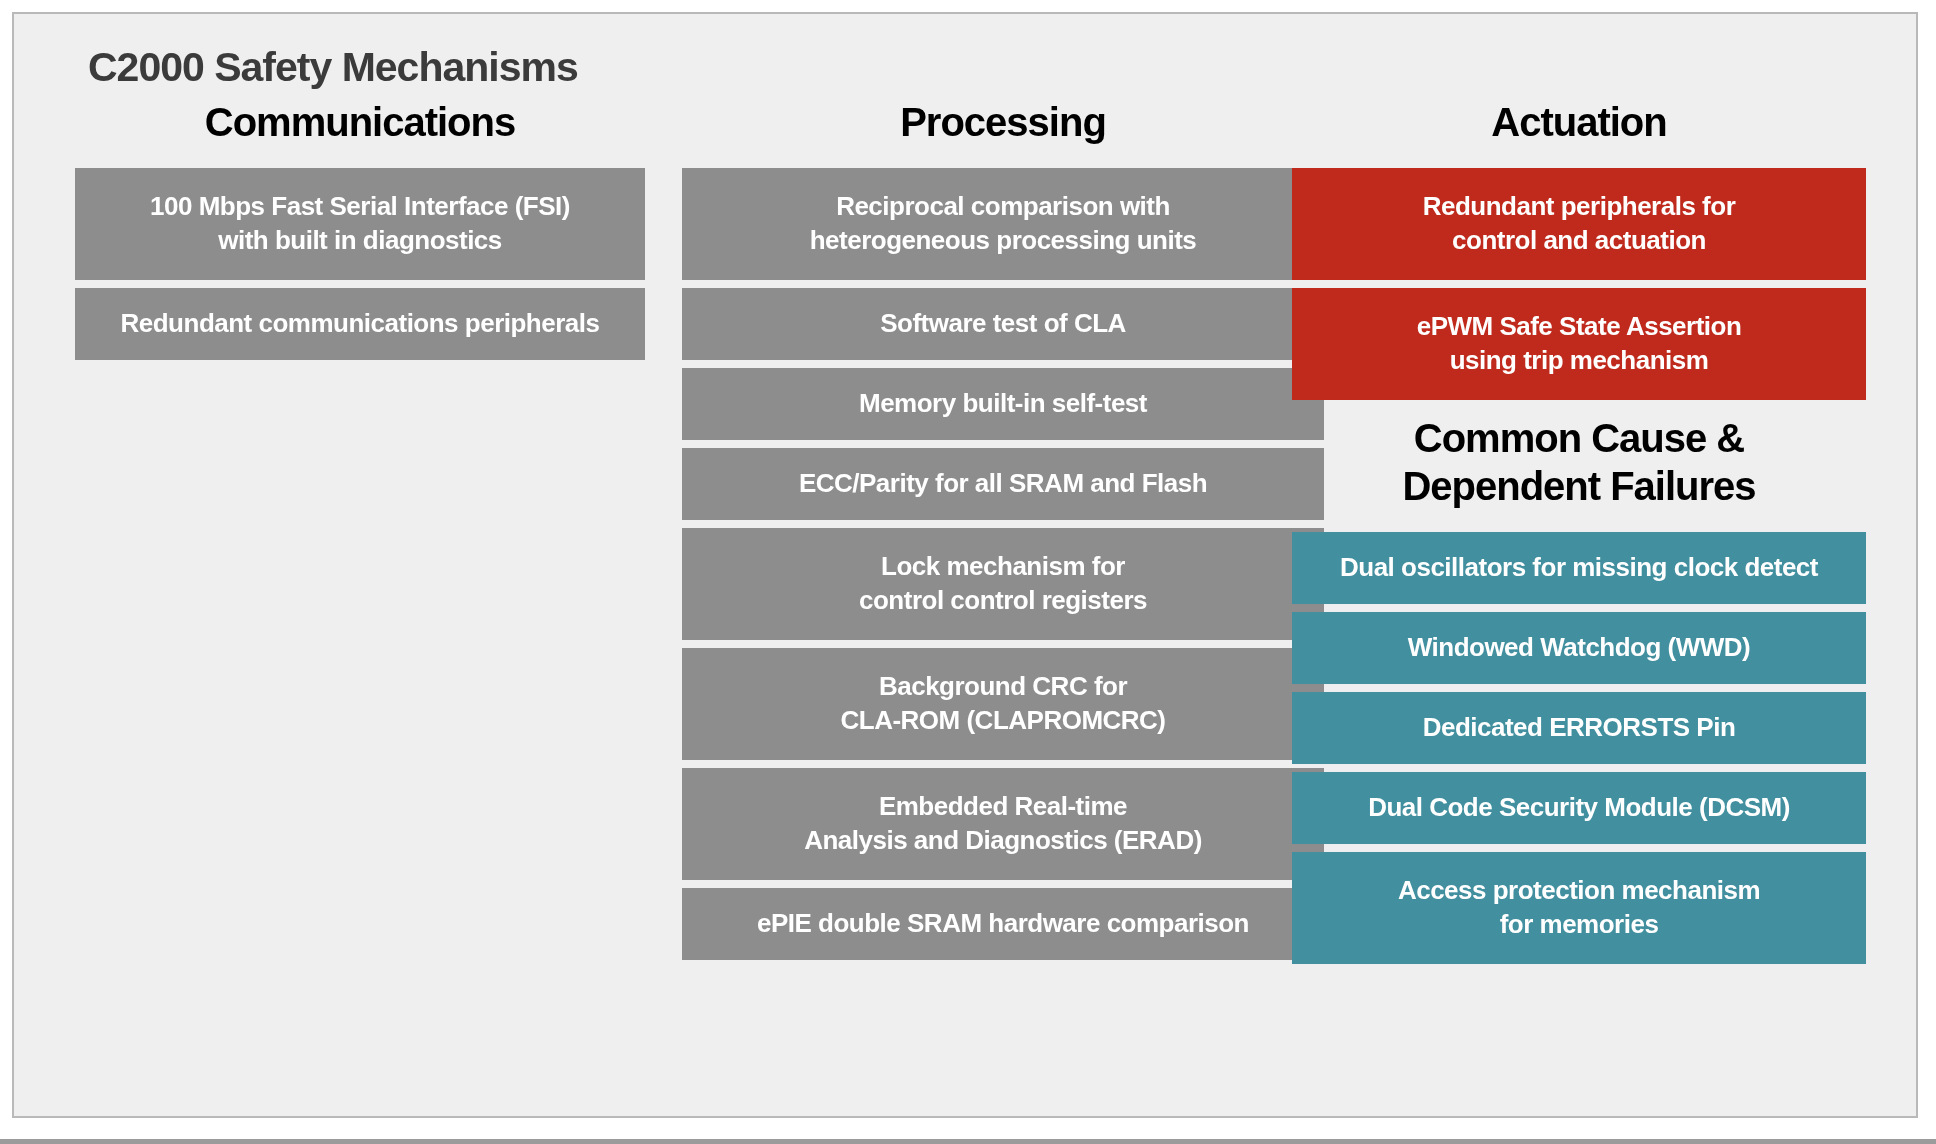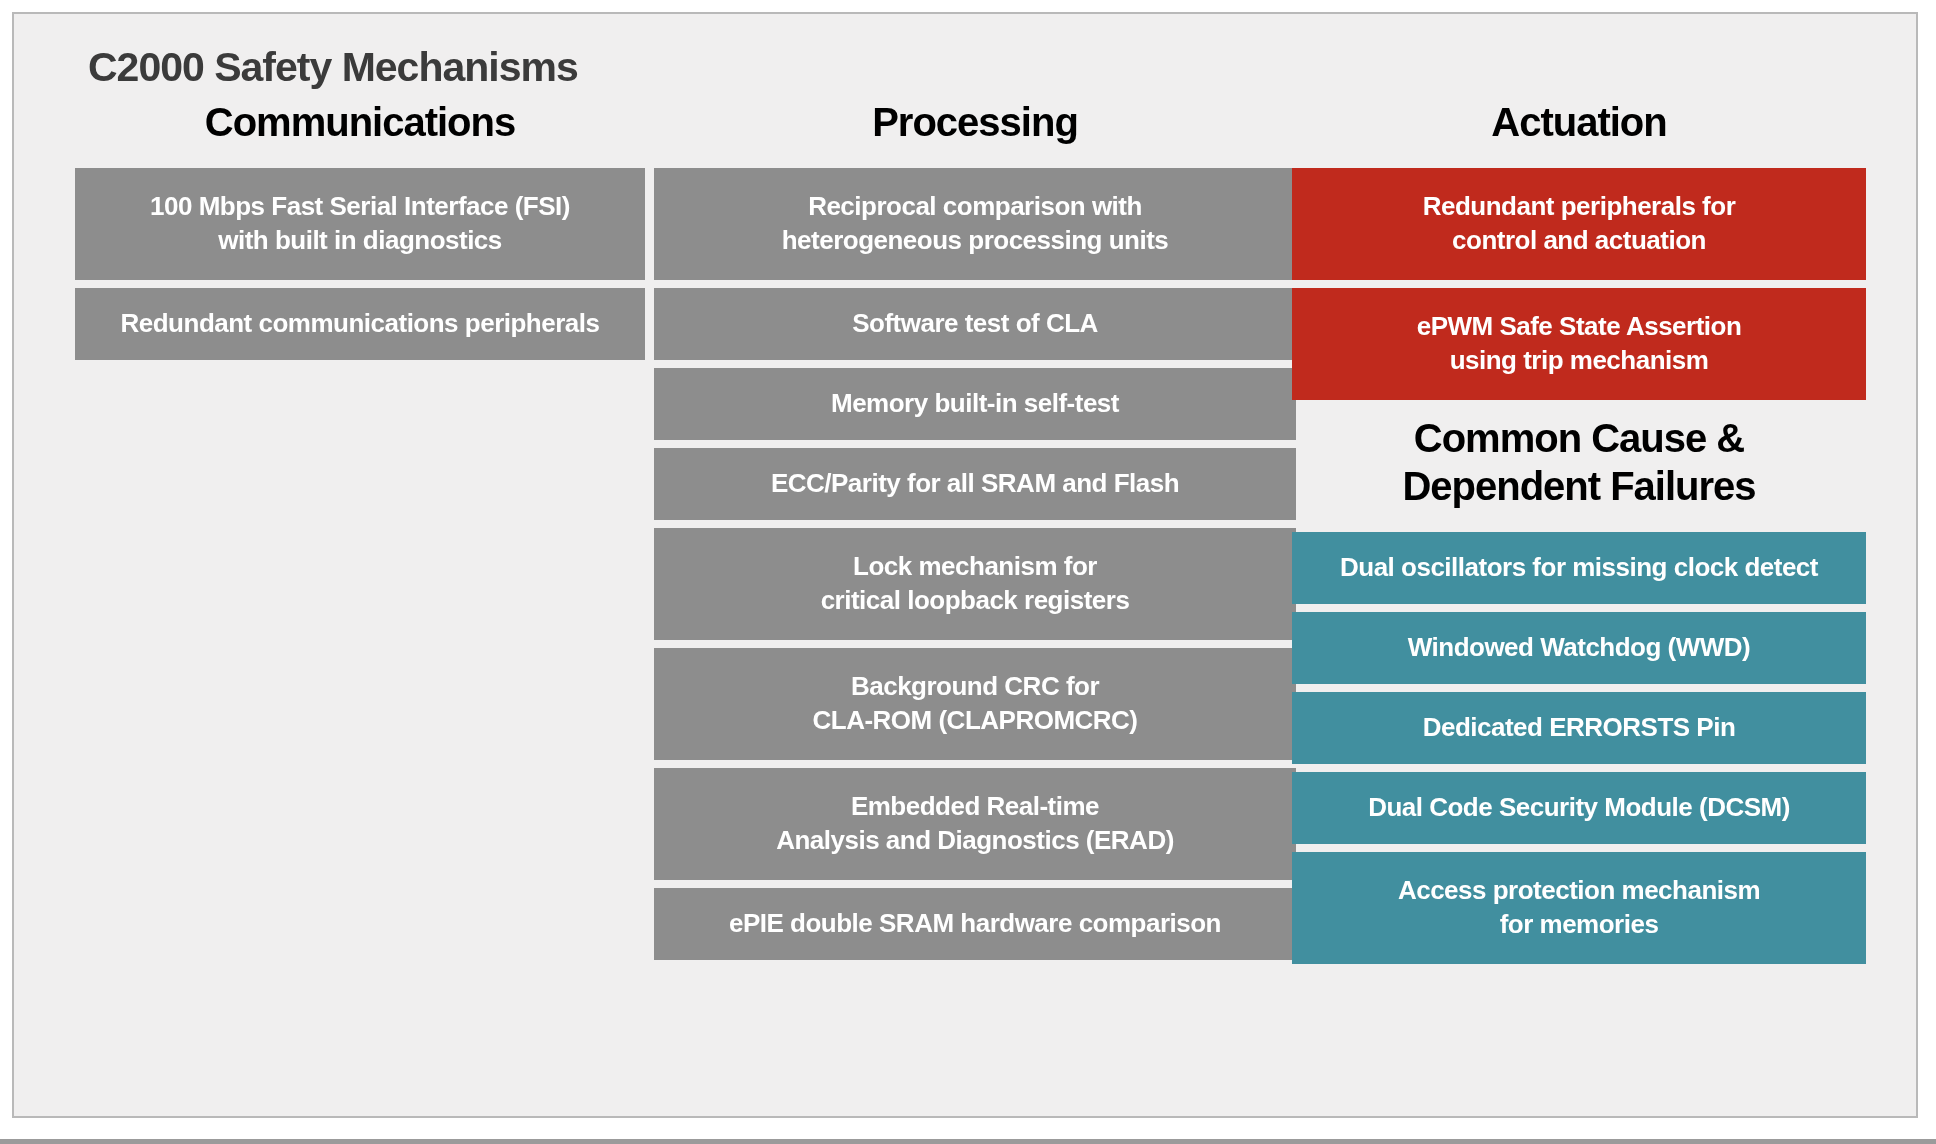--- a/index.html
+++ b/index.html
@@ -19,21 +19,21 @@
   }
   .main-title{
     position:absolute;left:74px;top:30px;
     font-size:41px;font-weight:bold;color:var(--title-text,#3B3B3B);
     letter-spacing:-1px;white-space:nowrap;
   }
   .col{
     position:absolute;top:84px;display:flex;flex-direction:column;
   }
   .col-0{left:61px;width:570px;}
-  .col-1{left:640px;width:642px;}
+  .col-1{left:668px;width:642px;}
   .col-2{left:1278px;width:574px;}
   .section{display:flex;flex-direction:column;gap:8px;}
   .section + .section.gap-lg{margin-top:56px;}
   .section + .section.gap-sm{margin-top:14px;}
   .section-header{
     text-align:center;font-size:40px;font-weight:bold;color:var(--header-text,#000);
     line-height:1.2;letter-spacing:-1px;margin-bottom:14px;
   }
   .box{
     display:flex;flex-direction:column;justify-content:center;align-items:center;
@@ -79,21 +79,21 @@
           <div>Software test of CLA</div>
         </div>
         <div class="box gray lines-1">
           <div>Memory built-in self-test</div>
         </div>
         <div class="box gray lines-1">
           <div>ECC/Parity for all SRAM and Flash</div>
         </div>
         <div class="box gray lines-2">
           <div>Lock mechanism for</div>
-          <div>critical loopback registers</div>
+          <div>control control registers</div>
         </div>
         <div class="box gray lines-2">
           <div>Background CRC for</div>
           <div>CLA-ROM (CLAPROMCRC)</div>
         </div>
         <div class="box gray lines-2">
           <div>Embedded Real-time</div>
           <div>Analysis and Diagnostics (ERAD)</div>
         </div>
         <div class="box gray lines-1">

